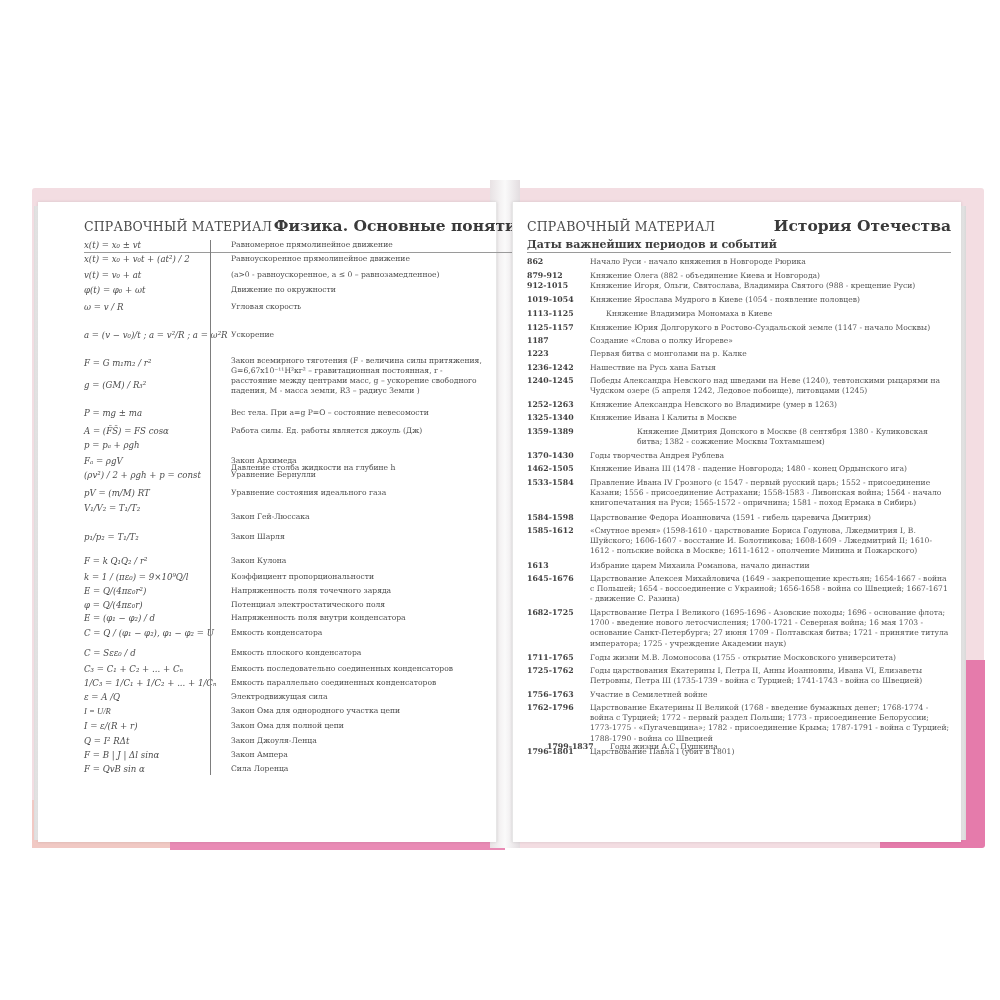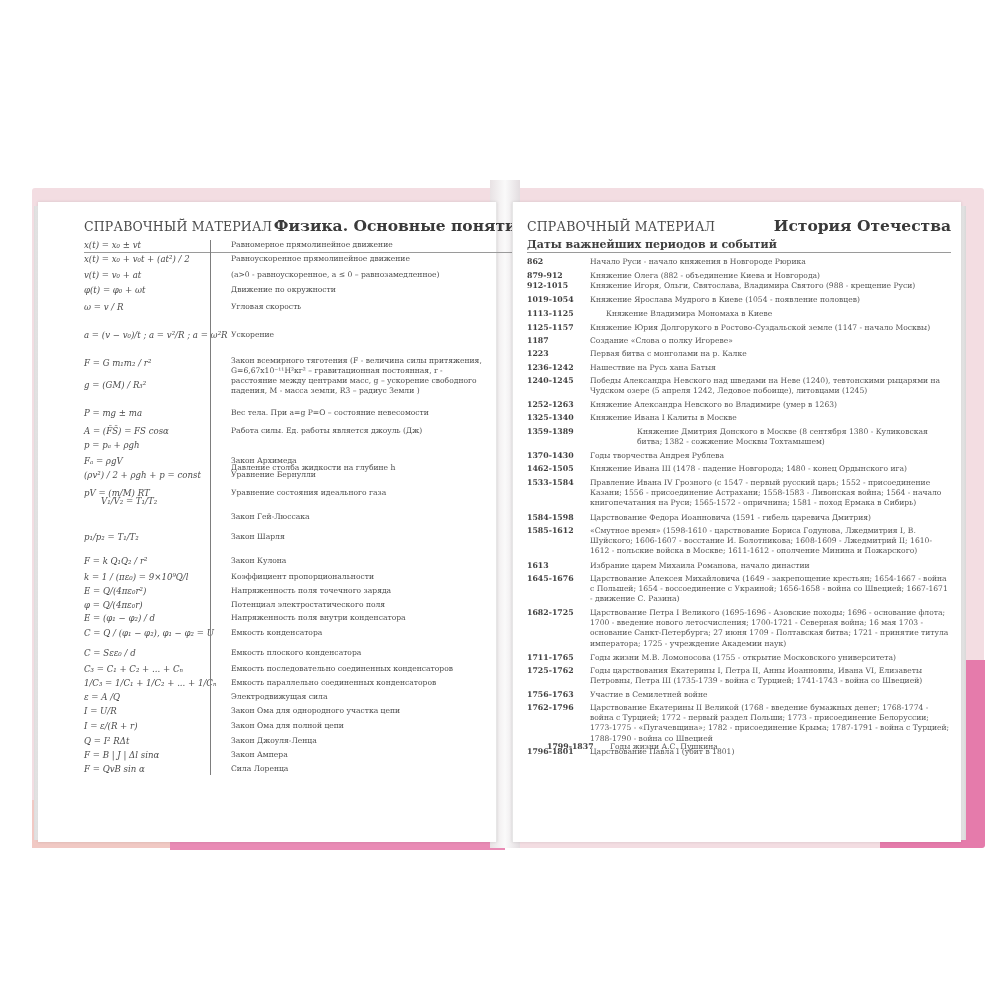--- a/index.html
+++ b/index.html
@@ -52,33 +52,33 @@
       <div class="f-row" style="top: 62px;">ω = v / R</div>
       <div class="f-row" style="top: 90px;">a = (v − v₀)/t ; a = v²/R ; a = ω²R</div>
       <div class="f-row" style="top: 118px;">F = G m₁m₂ / r²</div>
       <div class="f-row" style="top: 140px;">g = (GM) / R₃²</div>
       <div class="f-row" style="top: 168px;">P = mg ± ma</div>
       <div class="f-row" style="top: 186px;">A = (F̄S̄) = FS cosα</div>
       <div class="f-row" style="top: 200px;">p = pₐ + ρgh</div>
       <div class="f-row" style="top: 216px;">Fₐ = ρgV</div>
       <div class="f-row" style="top: 230px;">(ρv²) / 2 + ρgh + p = const</div>
       <div class="f-row" style="top: 248px;">pV = (m/M) RT</div>
-      <div class="f-row" style="top: 256px; margin-left: 17px;">V₁/V₂ = T₁/T₂</div>
+      <div class="f-row" style="top: 263px;">V₁/V₂ = T₁/T₂</div>
       <div class="f-row" style="top: 292px;">p₁/p₂ = T₁/T₂</div>
       <div class="f-row" style="top: 316px;">F = k Q₁Q₂ / r²</div>
       <div class="f-row" style="top: 332px;">k = 1 / (πε₀) = 9×10⁹Q/l</div>
       <div class="f-row" style="top: 346px;">E = Q/(4πε₀r²)</div>
       <div class="f-row" style="top: 360px;">φ = Q/(4πε₀r)</div>
       <div class="f-row" style="top: 373px;">E = (φ₁ − φ₂) / d</div>
       <div class="f-row" style="top: 388px;">C = Q / (φ₁ − φ₂), φ₁ − φ₂ = U</div>
       <div class="f-row" style="top: 408px;">C = Sεε₀ / d</div>
       <div class="f-row" style="top: 424px;">C₃ = C₁ + C₂ + ... + Cₙ</div>
       <div class="f-row" style="top: 438px;">1/C₃ = 1/C₁ + 1/C₂ + ... + 1/Cₙ</div>
       <div class="f-row" style="top: 452px;">ε = A /Q</div>
-      <div class="f-row" style="top: 466px;">I = U/R</div>
+      <div class="f-row" style="top: 466px; font-family: Liberation Serif, serif;">I = U/R</div>
       <div class="f-row" style="top: 481px;">I = ε/(R + r)</div>
       <div class="f-row" style="top: 496px;">Q = I² RΔt</div>
       <div class="f-row" style="top: 510px;">F = B | J | Δl sinα</div>
       <div class="f-row" style="top: 524px;">F = QvB sin α</div>
     </div>
   <div class="descs" id="descs">
       <div class="d-row" style="top: 0px;">Равномерное прямолинейное движение</div>
       <div class="d-row" style="top: 14px;">Равноускоренное прямолинейное движение</div>
       <div class="d-row" style="top: 30px;">(a&gt;0 - равноускоренное, a ≤ 0 – равнозамедленное)</div>
       <div class="d-row" style="top: 45px;">Движение по окружности</div>

